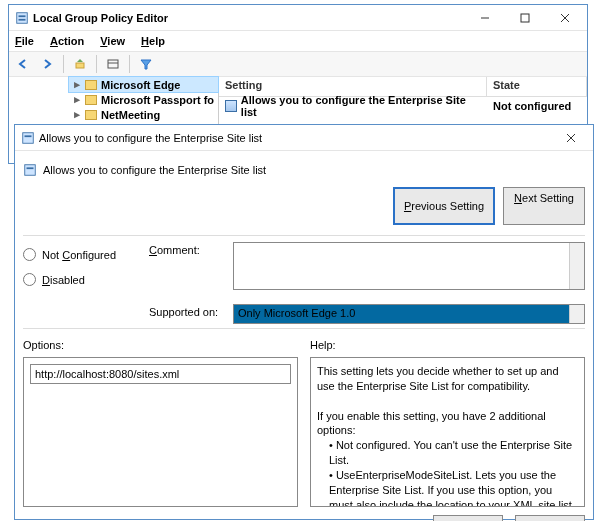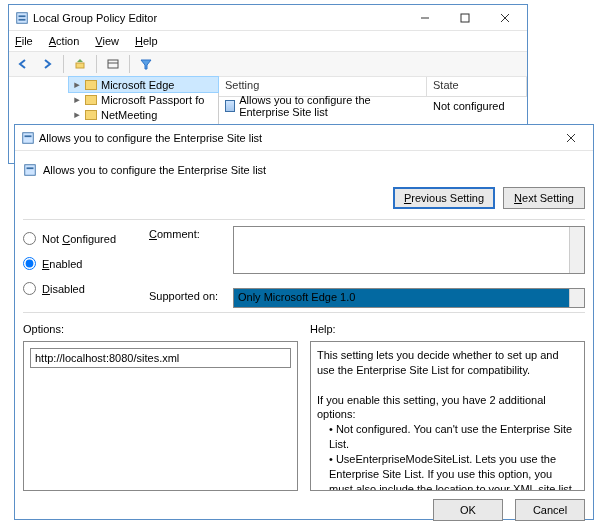--- a/index.html
+++ b/index.html
@@ -26,21 +26,21 @@
 .listhdr { display: flex; height: 20px; border-bottom: 1px solid #ddd; }
 .listhdr .col { border-right: 1px solid #ddd; padding: 2px 6px; color: #333; }
 .listrow { display: flex; height: 18px; align-items: center; }
 .listrow .cell { padding: 0 6px; display: flex; align-items: center; gap: 4px; }
 .policy-icon { width: 12px; height: 12px; border: 1px solid #3a6ea5; background: linear-gradient(#cde4ff,#a6c8ef); }
 
 .dlg-body { padding: 6px 8px 8px 8px; }
 .dlg-head { display: flex; align-items: center; gap: 6px; padding: 6px 0 10px 0; }
 .navrow { display: flex; justify-content: flex-end; gap: 8px; padding-bottom: 10px; }
 .navbtn { border: 1px solid #888; background: #e9e9e9; padding: 4px 10px; }
-.navbtn.focus { border: 2px solid #2a71c7; padding: 3px 9px; }
+.navbtn.focus { border: 2px solid #2a71c7; padding: 11px 9px; }
 .state-area { display: flex; gap: 16px; padding: 6px 0 4px 0; border-top: 1px solid #ddd; border-bottom: 1px solid #ddd; }
 .radios { width: 110px; display: flex; flex-direction: column; gap: 12px; padding-top: 6px; }
 .radio { display: flex; align-items: center; gap: 6px; }
 .radio input { margin: 0; }
 .commentcol { flex: 1; display: flex; flex-direction: column; gap: 14px; }
 .fieldrow { display: flex; align-items: flex-start; gap: 6px; }
 .fieldrow .lbl { width: 78px; padding-top: 2px; }
 .textarea { flex: 1; border: 1px solid #888; background: #fff; height: 48px; position: relative; }
 .textarea::after, .readonly::after { content: ""; position: absolute; right: 0; top: 0; bottom: 0; width: 14px; background: #f0f0f0; border-left: 1px solid #ccc; }
 .readonly { flex: 1; border: 1px solid #888; background: #0369a1; height: 20px; padding: 2px 4px; position: relative; }
@@ -49,21 +49,21 @@
 .colhdr { padding: 2px 0 6px 0; }
 .bigbox { border: 1px solid #888; background: #fff; padding: 6px; height: 150px; overflow: hidden; position: relative; line-height: 1.35; }
 .input { width: 100%; border: 1px solid #888; padding: 2px 4px; height: 20px; background: #fff; }
 .btnbar { display: flex; justify-content: flex-end; gap: 12px; padding-top: 8px; }
 .btn { border: 1px solid #888; background: #e9e9e9; width: 70px; height: 22px; display: flex; align-items: center; justify-content: center; }
 .tiny-icon { width: 14px; height: 14px; }
 </style>
 </head>
 <body>
 
-<div class="win" style="left:8px; top:4px; width:520px; height:160px;">
+<div class="win" style="left:8px; top:4px; width:580px; height:160px;font-weight:bold;">
   <div class="titlebar">
     <svg class="tiny-icon" viewBox="0 0 16 16">
         <rect x="2" y="2" width="12" height="12" fill="#cde4ff" stroke="#3a6ea5"></rect>
         <rect x="4" y="5" width="8" height="2" fill="#3a6ea5"></rect>
         <rect x="4" y="9" width="8" height="2" fill="#3a6ea5"></rect>
       </svg>
     <span class="title-text">Local Group Policy Editor</span>
     <div class="winbtns">
       <div class="winbtn">
           <svg viewBox="0 0 10 10">
@@ -183,24 +183,20 @@
       <div class="navbtn focus"><u>P</u>revious Setting</div>
       <div class="navbtn"><u>N</u>ext Setting</div>
     </div>
     <div class="state-area">
       <div class="radios">
         <label class="radio">
             <input type="radio" name="st" style="">
             <span>Not <u>C</u>onfigured</span>
           </label>
         <label class="radio">
-            <input type="radio" name="st" checked="" style="">
-            <span><u>E</u>nabled</span>
-          </label>
-        <label class="radio">
             <input type="radio" name="st" style="">
             <span><u>D</u>isabled</span>
           </label>
       </div>
       <div class="commentcol">
         <div class="fieldrow">
           <div class="lbl"><u>C</u>omment:</div>
           <div class="textarea"></div>
         </div>
         <div class="fieldrow">

